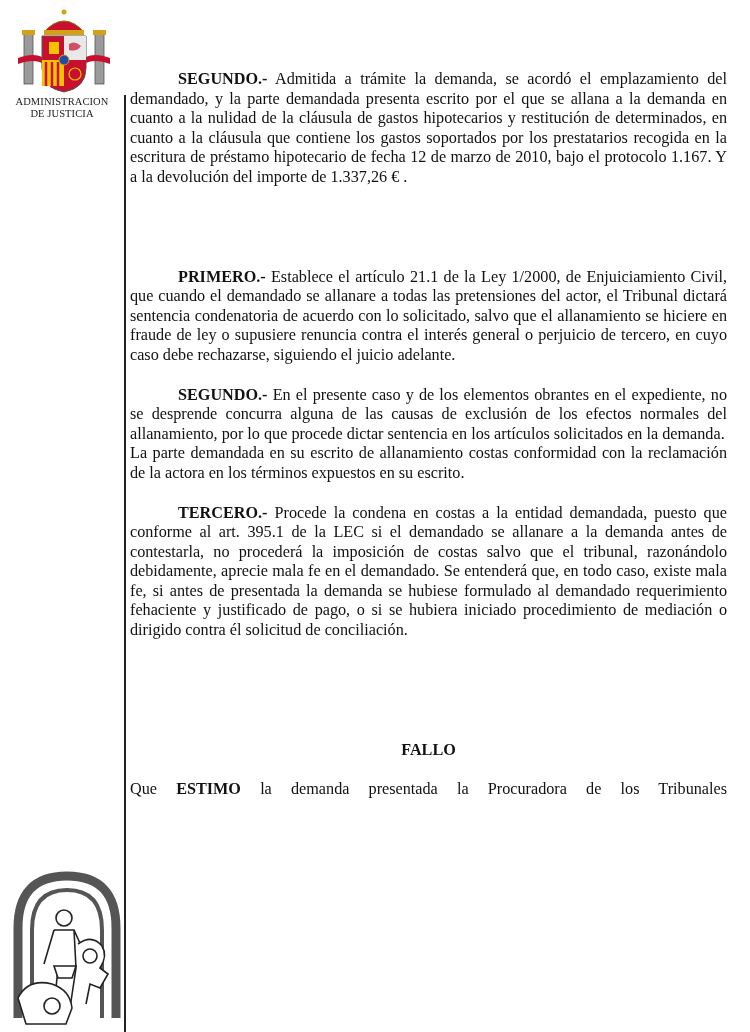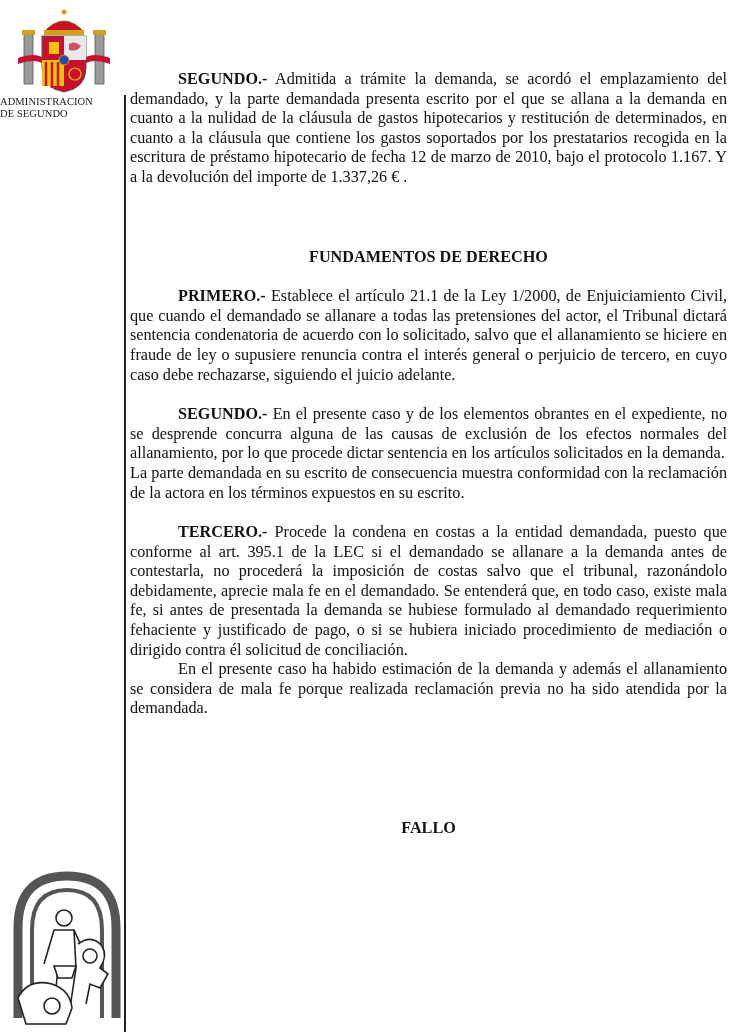--- a/index.html
+++ b/index.html
@@ -1,19 +1,19 @@
 <!DOCTYPE html>
 <html><head>
   <meta charset="utf-8">
   <style>
     html, body { margin: 0; padding: 0; background: #ffffff; }
     body { width: 750px; height: 1032px; position: relative; overflow: hidden;
            font-family: "Liberation Serif", "DejaVu Serif", serif; color: #111; }
     .crest { position: absolute; left: 14px; top: 6px; width: 100px; height: 90px; }
-    .crest-caption { position: absolute; left: 0; top: 96px; width: 124px; text-align: left;
+    .crest-caption { position: absolute; left: 0; top: 96px; width: 124px; text-align: center;
                      font-size: 10.5px; line-height: 12px; color: #222; letter-spacing: 0.1px; }
     .vline { position: absolute; left: 124px; top: 95px; width: 2px; height: 937px; background: #222; }
     .andalucia { position: absolute; left: 8px; top: 868px; width: 118px; height: 160px; }
     .content { position: absolute; left: 130px; top: 70px; width: 597px;
                font-size: 16.2px; line-height: 19.6px; text-align: justify; }
     .content p { margin: 0; }
     .indent { text-indent: 48px; }
     .gap { height: 20px; }
     .heading { text-align: center; font-weight: bold; }
     b { font-weight: bold; }
@@ -44,21 +44,21 @@
     <line x1="38" y1="56" x2="38" y2="82"></line>
     <line x1="44" y1="56" x2="44" y2="83"></line>
   </g>
   <rect x="35" y="36" width="10" height="12" fill="#f2c300"></rect>
   <path d="M55 38 q6 -4 12 2 q-4 6 -12 4 Z" fill="#c8102e" opacity="0.7"></path>
   <circle cx="50" cy="54" r="5" fill="#1f4fa3" stroke="#d4a017" stroke-width="1"></circle>
   <circle cx="61" cy="68" r="6" fill="none" stroke="#f2c300" stroke-width="1.2"></circle>
 </svg>
 <div class="crest-caption">
   <div>ADMINISTRACION</div>
-  <div>DE SEGUNDO</div>
+  <div>DE JUSTICIA</div>
 </div>
 
 <div class="vline"></div>
 
 <svg class="andalucia" viewBox="0 0 118 160" fill="none" stroke="#222" stroke-width="1.6">
   <path d="M10 150 V60 Q10 8 59 8 Q108 8 108 60 V150" stroke-width="9" stroke="#555"></path>
   <path d="M24 150 V62 Q24 22 59 22 Q94 22 94 62 V150" stroke-width="4" stroke="#555"></path>
 
   <circle cx="56" cy="50" r="8" fill="#fff"></circle>
   <path d="M46 62 L66 62 L68 100 L62 140 M50 100 L46 140 M46 62 L36 96 M66 62 L76 84" fill="#fff"></path>
@@ -69,29 +69,28 @@
 
   <path d="M10 130 q10 -20 34 -14 q18 6 20 24 l-6 16 -40 0 Z" fill="#fff"></path>
   <circle cx="44" cy="138" r="8" fill="#fff"></circle>
 </svg>
 
 <div class="content">
   <p class="indent"><b>SEGUNDO.-</b><span> Admitida a trámite la demanda, se acordó el emplazamiento del demandado, y la parte demandada presenta escrito por el que se allana a la demanda en cuanto a la nulidad de la cláusula de gastos hipotecarios y restitución de determinados, en cuanto a la cláusula que contiene los gastos soportados por los prestatarios recogida en la escritura de préstamo hipotecario de fecha 12 de marzo de 2010, bajo el protocolo 1.167. Y a la devolución del importe de 1.337,26 € .</span></p>
   <div class="gap"></div>
   <div class="gap"></div>
   <div class="gap"></div>
-  <p class="heading">FUNDAMENTOS DE DERECHO</p>
   <div class="gap"></div>
   <p class="indent"><b>PRIMERO.-</b><span> Establece el artículo 21.1 de la Ley 1/2000, de Enjuiciamiento Civil, que cuando el demandado se allanare a todas las pretensiones del actor, el Tribunal dictará sentencia condenatoria de acuerdo con lo solicitado, salvo que el allanamiento se hiciere en fraude de ley o supusiere renuncia contra el interés general o perjuicio de tercero, en cuyo caso debe rechazarse, siguiendo el juicio adelante.</span></p>
   <div class="gap"></div>
   <p class="indent"><b>SEGUNDO.-</b><span> En el presente caso y de los elementos obrantes en el expediente, no se desprende concurra alguna de las causas de exclusión de los efectos normales del allanamiento, por lo que procede dictar sentencia en los artículos solicitados en la demanda.</span></p>
-  <p>La parte demandada en su escrito de consecuencia muestra conformidad con la reclamación de la actora en los  términos expuestos en su escrito.</p>
+  <p>La parte demandada en su escrito de allanamiento costas conformidad con la reclamación de la actora en los  términos expuestos en su escrito.</p>
   <div class="gap"></div>
   <p class="indent"><b>TERCERO.-</b><span> Procede la condena en costas a la entidad demandada, puesto que conforme al art. 395.1  de la LEC si el demandado se allanare a la demanda antes de contestarla, no procederá la imposición de costas salvo que el tribunal, razonándolo debidamente, aprecie mala fe en el demandado. Se entenderá que, en todo caso, existe mala fe, si antes de presentada la demanda se hubiese formulado al demandado requerimiento fehaciente y justificado de pago, o si se hubiera iniciado procedimiento de mediación o dirigido contra él solicitud de conciliación.</span></p>
-  <p class="indent">En el presente caso ha habido estimación de la demanda y además el allanamiento se considera de mala fe porque realizada reclamación previa no ha sido  atendida por la demandada.</p>
   <div class="gap"></div>
   <div class="gap"></div>
   <div class="gap"></div>
   <div class="gap"></div>
   <div class="gap"></div>
   <p class="heading">FALLO</p>
   <div class="gap"></div>
+  <p class="que"><span>Que</span> <b>ESTIMO</b> <span>la demanda presentada la Procuradora de los Tribunales</span></p>
 </div>
 
 </body></html>

